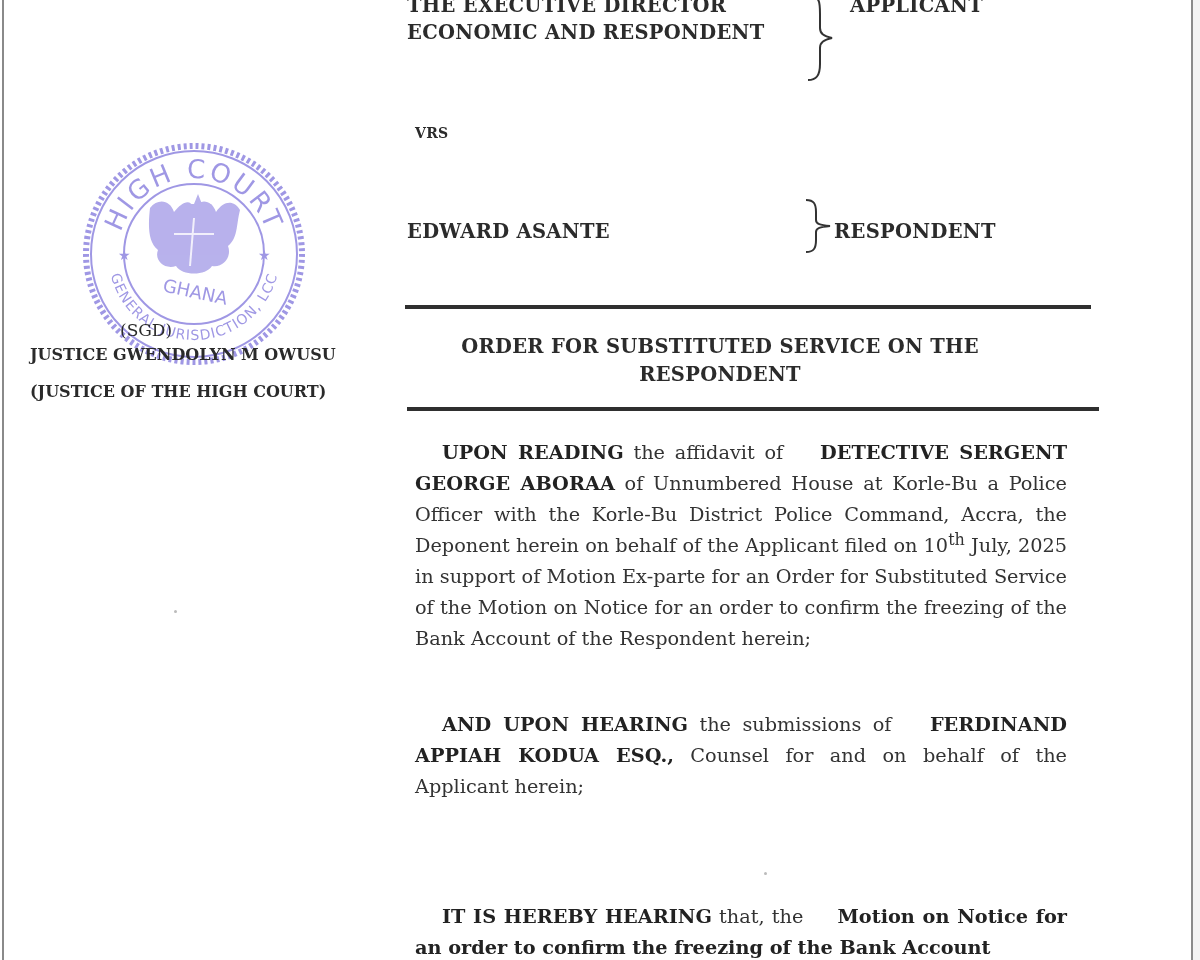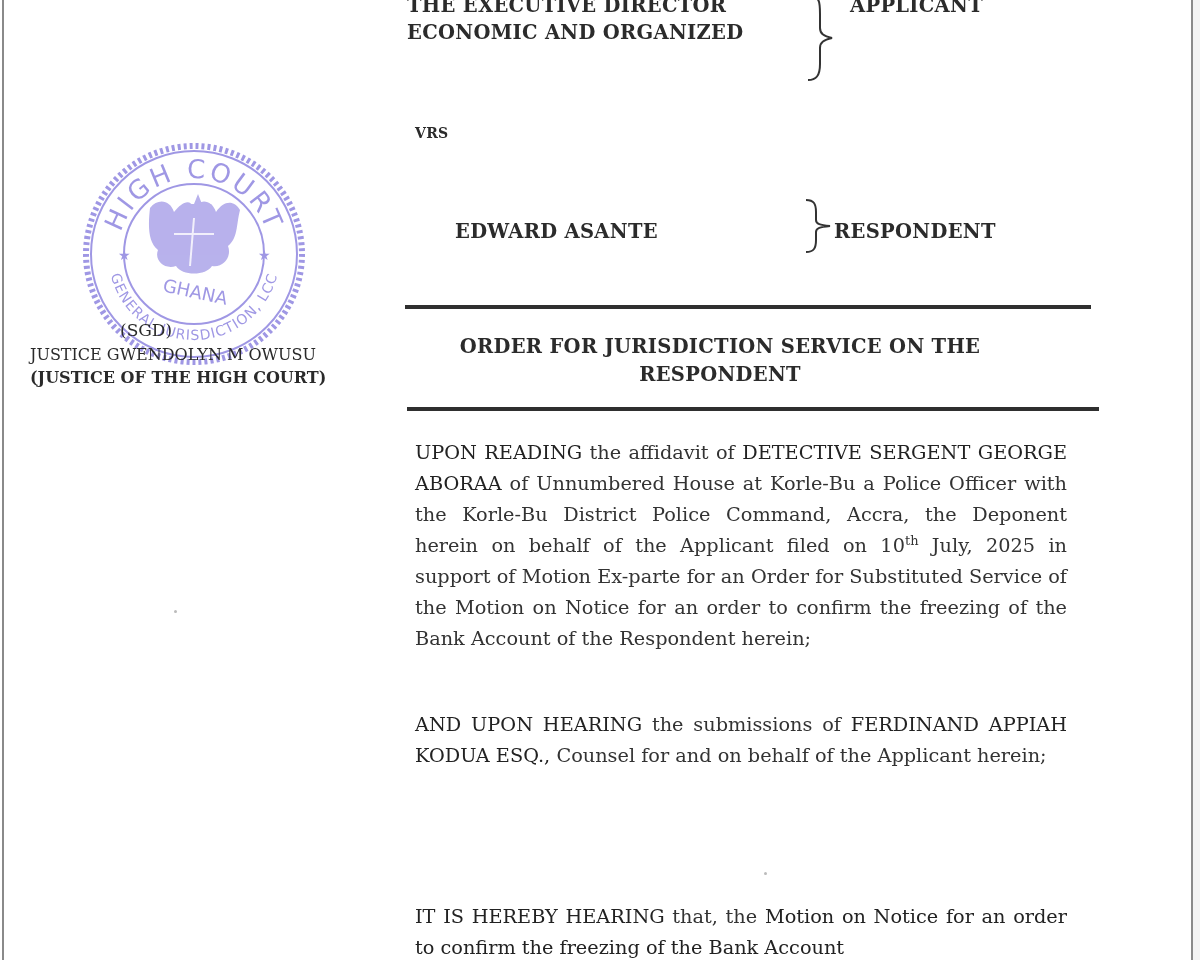--- a/index.html
+++ b/index.html
@@ -15,92 +15,92 @@
     background: #8a8a8a;
   }
   .page-border-right {
     position: absolute; left: 1191px; top: 0; width: 2px; height: 960px;
     background: #8a8a8a;
   }
   .page-border-right-shade {
     position: absolute; left: 1193px; top: 0; width: 7px; height: 960px;
     background: #f3f3f3;
   }
-  .bold { font-weight: normal; color: #262626; }
+  .bold { font-weight: bold; color: #262626; margin-left: 27px; }
   .caps { font-family: "DejaVu Serif", serif; font-weight: bold; letter-spacing: 0.3px; }
 
   
   .applicant-lines {
     position: absolute; left: 407px; top: -8px;
     font-size: 19.5px; line-height: 27px;
   }
   .applicant-lines div { white-space: nowrap; }
   .brace { position: absolute; }
   .brace svg { display: block; }
   .applicant-label { position: absolute; left: 850px; top: -8px; font-size: 19.5px; line-height: 27px; }
   .vrs { position: absolute; left: 415px; top: 125px; font-size: 14px; }
-  .respondent-name { position: absolute; left: 407px; top: 220px; font-size: 19.5px; margin-left: 48px; }
+  .respondent-name { position: absolute; left: 407px; top: 220px; font-size: 19.5px; }
   .respondent-label { position: absolute; left: 834px; top: 220px; font-size: 19.5px; }
 
   
   .rule { position: absolute; height: 4px; background: #2f2f2f; }
 
   
   .order-title {
     position: absolute; left: 410px; top: 333px; width: 620px;
     text-align: center; font-size: 19.5px; line-height: 28px;
   }
 
   
   .stamp { position: absolute; left: 78px; top: 138px; width: 232px; height: 232px; opacity: 0.85; }
   .sgd { position: absolute; left: 120px; top: 320px; font-size: 17px; font-weight: normal; color: #2a2a2a; }
-  .justice-name { position: absolute; left: 30px; top: 345px; font-size: 16px; font-weight: normal; white-space: nowrap; color: #2a2a2a; }
-  .justice-title { position: absolute; left: 30px; top: 368px; font-size: 16px; font-weight: bold; white-space: nowrap; color: #2a2a2a; text-align: center; }
+  .justice-name { position: absolute; left: 30px; top: 345px; font-size: 16px; font-weight: bold; white-space: nowrap; color: #2a2a2a; }
+  .justice-title { position: absolute; left: 30px; top: 382px; font-size: 16px; font-weight: bold; white-space: nowrap; color: #2a2a2a; text-align: center; }
 
   
   .para {
     position: absolute; left: 415px; width: 652px;
     font-size: 19.3px; line-height: 31px;
     text-align: justify; color: #333;
   }
   .para .bold { color: #222; }
-  sup { font-size: 13px; vertical-align: 7px; line-height: 0; }
+  sup { font-size: 16px; vertical-align: 7px; line-height: 0; }
   .dot { position: absolute; width: 3px; height: 3px; background: #bbb; border-radius: 50%; }
 </style>
 </head>
 <body>
 
 <div class="page-border-left"></div>
 <div class="page-border-right"></div>
 <div class="page-border-right-shade"></div>
 
 <div class="applicant-lines caps">
   <div>THE EXECUTIVE DIRECTOR</div>
-  <div>ECONOMIC AND ORGANIZED</div>
+  <div>ECONOMIC AND RESPONDENT</div>
 </div>
 <div class="brace" style="left:806px; top:-6px;">
   <svg width="30" height="90" viewBox="0 0 30 90">
     <path d="M2 2 C14 2, 14 8, 14 20 L14 34 C14 40, 18 42, 26 44 C18 46, 14 48, 14 54 L14 70 C14 82, 10 86, 2 86" fill="none" stroke="#333" stroke-width="2"></path>
   </svg>
 </div>
 <div class="applicant-label caps">APPLICANT</div>
 
 <div class="vrs caps">VRS</div>
 
 <div class="respondent-name caps">EDWARD ASANTE</div>
 <div class="brace" style="left:804px; top:198px;">
   <svg width="30" height="56" viewBox="0 0 30 56">
     <path d="M2 2 C10 2, 12 6, 12 14 L12 22 C12 26, 16 27, 26 28 C16 29, 12 30, 12 34 L12 42 C12 50, 10 54, 2 54" fill="none" stroke="#333" stroke-width="2"></path>
   </svg>
 </div>
 <div class="respondent-label caps">RESPONDENT</div>
 
 <div class="rule" style="left:405px; top:305px; width:686px;"></div>
 <div class="order-title caps">
-  <div>ORDER FOR JURISDICTION SERVICE ON THE</div>
+  <div>ORDER FOR SUBSTITUTED SERVICE ON THE</div>
   <div>RESPONDENT</div>
 </div>
 <div class="rule" style="left:407px; top:407px; width:692px;"></div>
 
 <div class="stamp">
   <svg width="232" height="232" viewBox="0 0 232 232">
     <defs>
       <path id="topArc" d="M40 116 A76 76 0 0 1 192 116"></path>
       <path id="botArc" d="M30 116 A86 86 0 0 0 202 116"></path>
     </defs>

